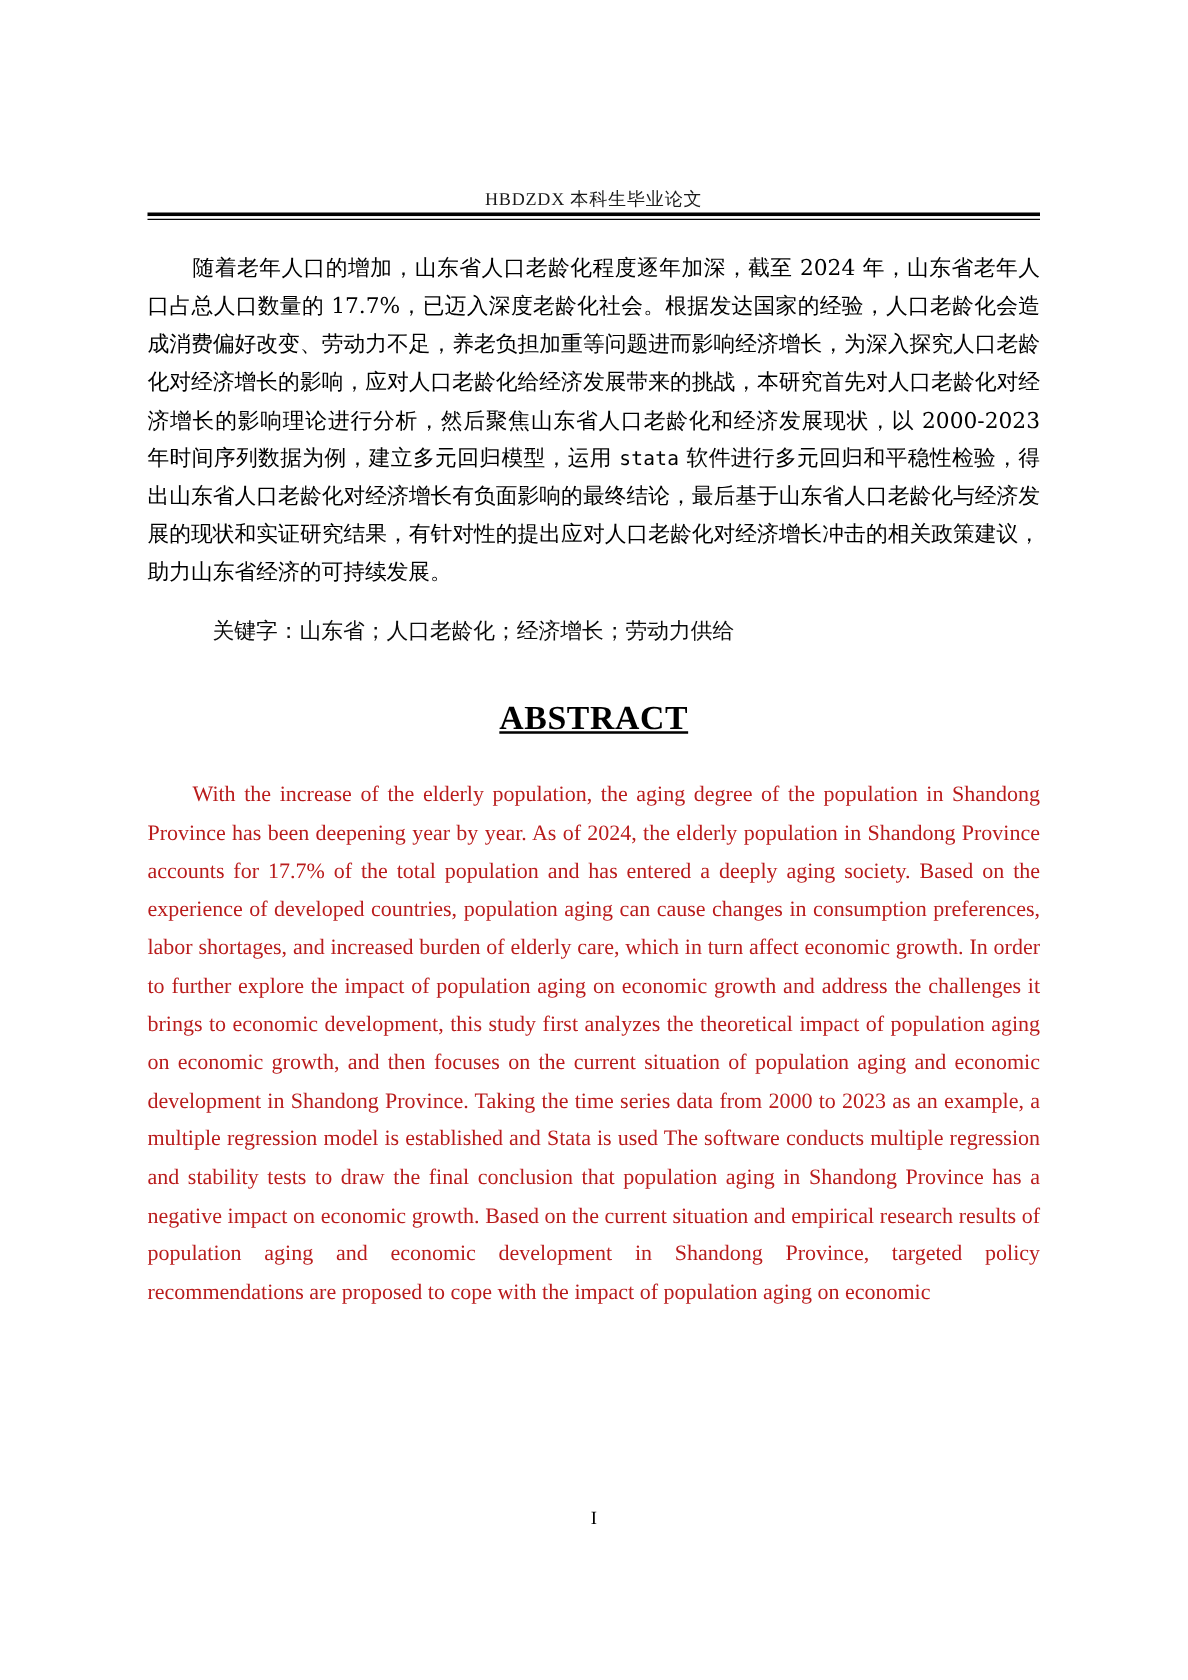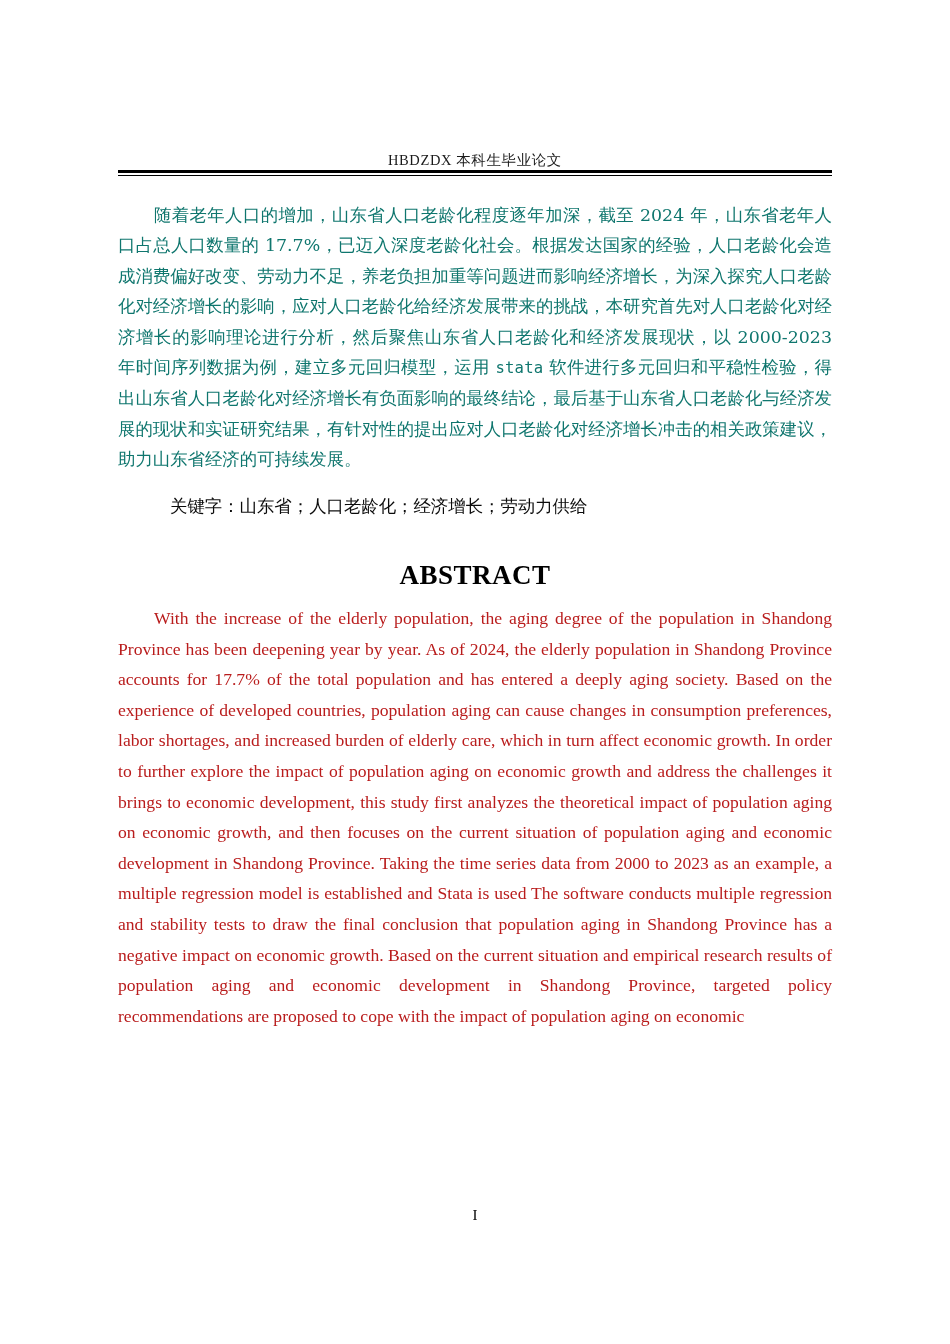--- a/index.html
+++ b/index.html
@@ -75,21 +75,21 @@
   
   .cn-para {
     font-family: "DejaVu Serif", "Liberation Serif", serif;
     font-size: 17.4px;
     line-height: 30.4px;
     text-align: justify;
     text-align-last: left;
     text-justify: inter-character;
     text-indent: 36px;
     margin: 0;
-    color: #0f766e;
+    color: #000000;
     word-break: break-all;
   }
   .cn-keywords {
     font-family: "DejaVu Serif", "Liberation Serif", serif;
     font-size: 17.4px;
     line-height: 30.4px;
     text-indent: 36px;
     margin: 16px;
     color: #0b0b0b;
   }
@@ -99,22 +99,23 @@
     letter-spacing: 0.2px;
   }
 
   
   .en-heading {
     text-align: center;
     font-family: "Liberation Serif", "DejaVu Serif", serif;
     font-size: 27px;
     line-height: 40px;
     letter-spacing: 0.5px;
-    margin: 34px 0 8px 0;
+    margin: 34px 0 26px 0;
     color: #000000;
+    text-decoration: underline;
   }
 
   
   .en-para {
     font-family: "Liberation Serif", "DejaVu Serif", serif;
     font-size: 17.6px;
     line-height: 30.6px;
     text-align: justify;
     text-align-last: left;
     text-indent: 36px;

